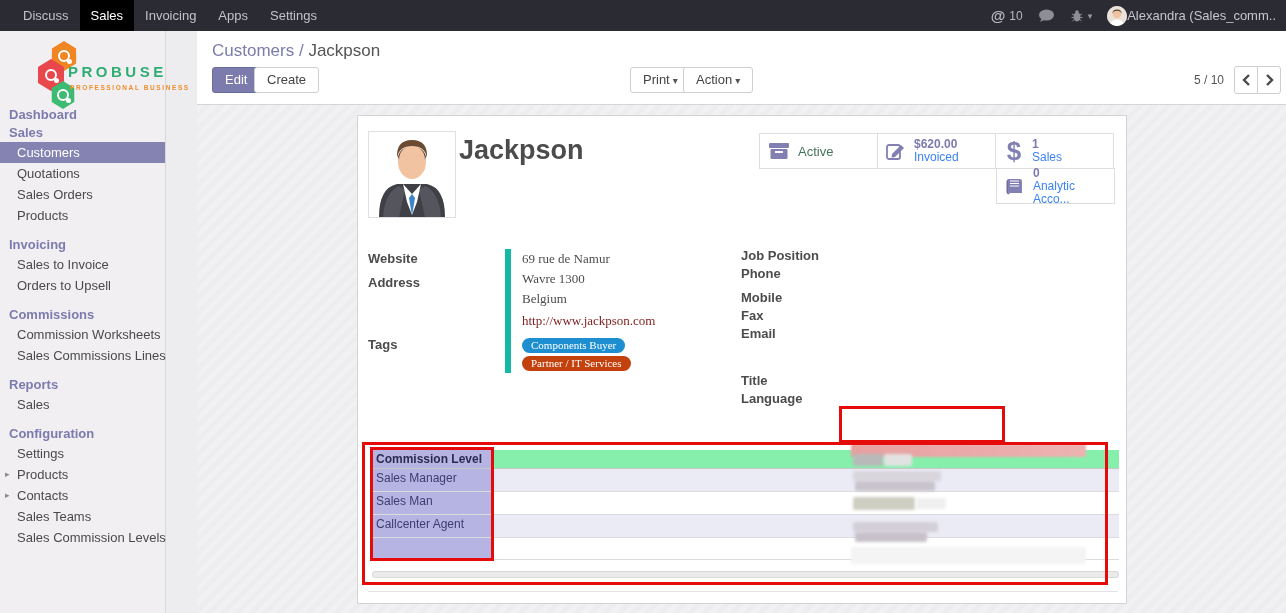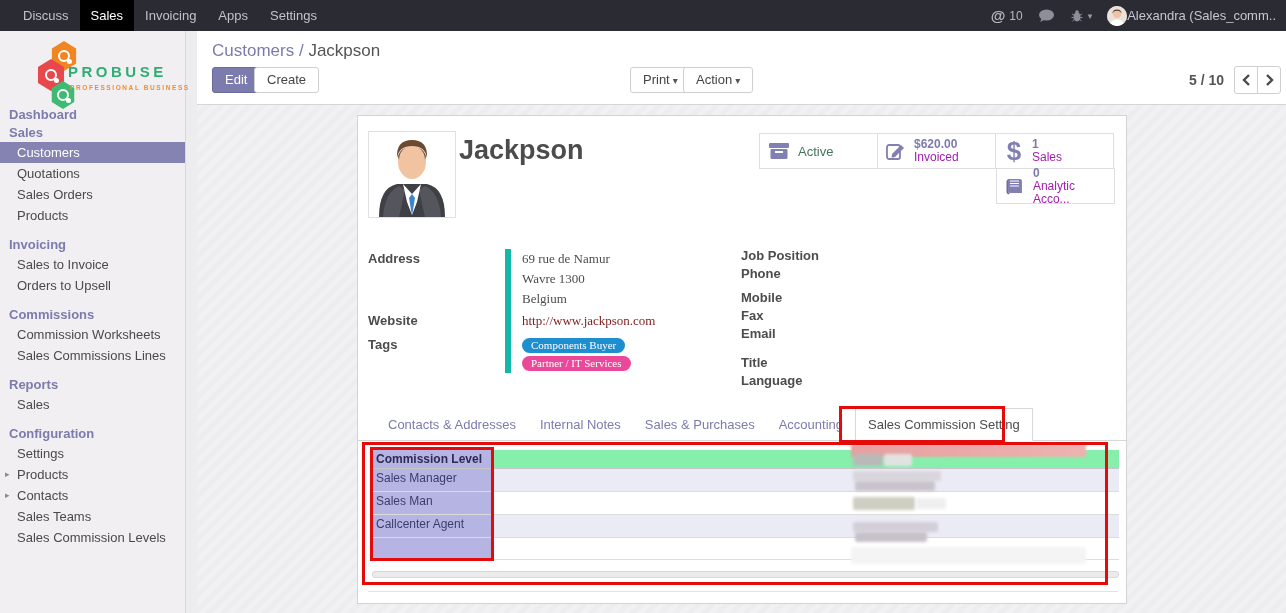--- a/index.html
+++ b/index.html
@@ -13,21 +13,21 @@
   .topbar .menu-item.active { background:#000; color:#fff; }
   .systray { display:flex; align-items:center; gap:15px; padding-right:10px; }
   .systray .tray-item { display:flex; align-items:center; gap:4px; color:#b9b9c3; }
   .at-glyph { font-size:15px; font-weight:bold; }
   .mention-count { font-size:12px; }
   .caret { font-size:9px; color:#9a9aa5; }
   .user-chip { display:flex; align-items:center; gap:0; color:#c6c6cf; font-size:13px; }
   .mini-avatar { width:20px; height:20px; border-radius:50%; overflow:hidden; background:#caa; flex:none; }
 
   
-  .sidebar { position:absolute; left:0; top:31px; width:186px; height:582px; background:#f1eff2; border-right:1px solid #d9d7da; }
+  .sidebar { position:absolute; left:0; top:31px; width:166px; height:582px; background:#f1eff2; border-right:1px solid #d9d7da; }
   .logo { position:absolute; left:0; top:8px; width:197px; height:72px; }
   .hex { position:absolute; clip-path:polygon(50% 0%,93.3% 25%,93.3% 75%,50% 100%,6.7% 75%,6.7% 25%); }
   .hex-orange { left:50px; top:2px;  width:28px; height:30px; background:#f08524; }
   .hex-red    { left:36px; top:20px; width:30px; height:32px; background:#e8474b; }
   .hex-green  { left:50px; top:42px; width:26px; height:28px; background:#3dbb72; }
   .hex .glyph { position:absolute; left:50%; top:50%; width:12px; height:12px; transform:translate(-50%,-50%); border:2px solid #fff; border-radius:50%; }
   .hex .glyph:after { content:""; position:absolute; right:-4px; bottom:-4px; width:5px; height:5px; background:#fff; border-radius:50%; }
   .logo-title { position:absolute; left:68px; top:24px; color:#2fae74; font-weight:bold; font-size:15px; letter-spacing:3.5px; }
   .logo-sub { position:absolute; left:70px; top:45px; color:#ef8e2e; font-size:6.5px; letter-spacing:1.6px; font-weight:bold; }
 
@@ -45,60 +45,60 @@
   .breadcrumb .crumb-link { color:#7c7bad; cursor:pointer; }
   .breadcrumb .crumb-current { color:#555; }
   .btn { display:inline-block; height:26px; line-height:24px; padding:0 12px; border:1px solid #cfcfcf; border-radius:3px; background:#fff; color:#444; font-size:13px; cursor:pointer; }
   .btn.primary { background:#7c7bad; border-color:#6b6a9e; color:#fff; }
   .edit-btn { position:absolute; left:15px; top:36px; }
   .create-btn { position:absolute; left:57px; top:36px; }
   .print-btn { position:absolute; left:433px; top:36px; }
   .action-btn { position:absolute; left:486px; top:36px; }
   .btn .caret-d { font-size:10px; color:#555; margin-left:3px; }
   .pager { position:absolute; right:5px; top:35px; display:flex; align-items:center; gap:10px; }
-  .pager-text { font-size:14px; color:#555;font-weight:bold; }
+  .pager-text { font-size:12px; color:#555; }
   .pager-btns { display:flex; }
   .pager-btn { width:24px; height:28px; border:1px solid #cfcfcf; background:#fff; display:flex; align-items:center; justify-content:center; cursor:pointer; }
   .pager-btn.prev { border-radius:3px 0 0 3px; }
   .pager-btn.next { border-radius:0 3px 3px 0; margin-left:-1px; }
 
   .content { position:absolute; left:0; top:74px; width:100%; height:508px;
     background:repeating-linear-gradient(135deg,#f1f0f2 0 5px,#edecee 5px 10px); }
   .sheet { position:absolute; left:160px; top:10px; width:770px; height:489px; background:#fff; border:1px solid #d3d3d3; }
 
   
   .avatar-box { position:absolute; left:10px; top:15px; width:88px; height:87px; border:1px solid #e0e0e0; background:#fff; }
   .record-title { position:absolute; left:101px; top:19px; font-size:27px; font-weight:bold; color:#4c4c4c; }
 
   .stats { position:absolute; left:401px; top:17px; width:356px; height:71px; }
   .stat-row { display:flex; }
   .stat-btn { width:119px; height:36px; border:1px solid #dedede; background:#fff; display:flex; align-items:center; padding-left:8px; gap:8px; cursor:pointer; }
   .stat-btn + .stat-btn { margin-left:-1px; }
   .stat-btn.b4 { position:absolute; right:0; top:35px; width:119px; }
   .stat-texts { display:flex; flex-direction:column; line-height:13px; font-size:12px; }
   .stat-value { color:#7c7bad; font-weight:bold; }
-  .stat-label { color:#a21caf; }
+  .stat-label { color:#3b82f6; }
   .stat-label.single { font-size:13px; color:#45755a; }
   .dollar-glyph { color:#8280b2; font-size:26px; font-weight:bold; width:20px; text-align:center; }
 
   
   .fieldgroup { position:absolute; display:grid; grid-template-columns:137px 1fr; font-size:13px; }
   .fieldgroup .labels, .fieldgroup .vals { display:flex; flex-direction:column; }
   .fg-left { left:10px; top:133px; width:338px; }
   .fg-right { left:383px; top:131px; width:378px; }
   .fg-right.fieldgroup { grid-template-columns:136px 1fr; }
   .vals-col { border-left:6px solid #14b8a6; padding-left:11px;font-family:Liberation Serif, serif; }
   .flabel { font-weight:bold; color:#4c4c4c; }
   .fval { color:#4c4c4c; }
   .link { color:#7f1d1d; cursor:pointer; }
   .row20 { min-height:20px; line-height:20px; }
   .row18 { min-height:18px; line-height:18px; }
   .tag-pill { display:inline-block; color:#fff; font-size:11px; line-height:15px; padding:0 9px; border-radius:9px; margin-bottom:2px; cursor:pointer; }
   .tag-blue { background:#1d8fd0; }
-  .tag-mauve { background:#ec4899; }
+  .tag-mauve { background:#c2410c; }
 
   
   .tabs { position:absolute; left:0; top:291px; width:100%; height:34px; border-bottom:1px solid #d8d8d8; display:flex; align-items:flex-end; padding-left:18px; }
   .tab { padding:8px 12px; color:#7c7bad; font-size:13px; cursor:pointer; white-space:nowrap; }
   .tab.active { background:#fff; border:1px solid #d8d8d8; border-bottom:1px solid #fff; margin-bottom:-1px; color:#4c4c4c; }
 
   
   .ctable { position:absolute; left:14px; top:334px; width:747px; }
   .trow { position:relative; border-bottom:1px solid #dcdcdc; display:flex; }
   .trow.thead { height:19px; background:#86efac; border-bottom:1px solid #c6c6c6; }
@@ -294,22 +294,22 @@
           </svg>
           <div class="stat-texts">
             <span class="stat-value">0</span>
             <span class="stat-label">Analytic Acco...</span>
           </div>
         </div>
       </div>
 
       <div class="fieldgroup fg-left">
         <div class="labels">
+          <div class="flabel row20" style="height:24px">Website</div>
           <div class="flabel row20" style="height:62px">Address</div>
-          <div class="flabel row20" style="height:24px">Website</div>
           <div class="flabel row20">Tags</div>
         </div>
         <div class="vals vals-col">
           <div class="fval row20">69 rue de Namur</div>
           <div class="fval row20">Wavre 1300</div>
           <div class="fval row20" style="height:22px">Belgium</div>
           <div class="fval row20" style="height:24px"><span class="link">http://www.jackpson.com</span></div>
           <div class="fval" style="padding-top:2px">
             <span class="tag-pill tag-blue">Components Buyer</span><br>
             <span class="tag-pill tag-mauve">Partner / IT Services</span>
@@ -317,32 +317,25 @@
         </div>
       </div>
 
       <div class="fieldgroup fg-right">
         <div class="labels">
           <div class="flabel row18">Job Position</div>
           <div class="flabel row18" style="height:21px">Phone</div>
           <div class="flabel row18" style="margin-top:3px">Mobile</div>
           <div class="flabel row18">Fax</div>
           <div class="flabel row18" style="height:25px">Email</div>
-          <div class="flabel row18" style="margin-top:4px">Title</div>
+          <div class="flabel row18" style="margin-top:22px">Title</div>
           <div class="flabel row18">Language</div>
         </div>
       </div>
 
-      <div class="tabs">
-        <div class="tab">Contacts &amp; Addresses</div>
-        <div class="tab">Internal Notes</div>
-        <div class="tab">Sales &amp; Purchases</div>
-        <div class="tab">Accounting</div>
-        <div class="tab active">Sales Commission Setting</div>
-      </div>
 
       <div class="ctable">
         <div class="trow thead">
           <div class="lvl-cell">Commission Level</div>
         </div>
         <div class="trow lav">
           <div class="lvl-cell">Sales Manager</div>
         </div>
         <div class="trow white">
           <div class="lvl-cell">Sales Man</div>

